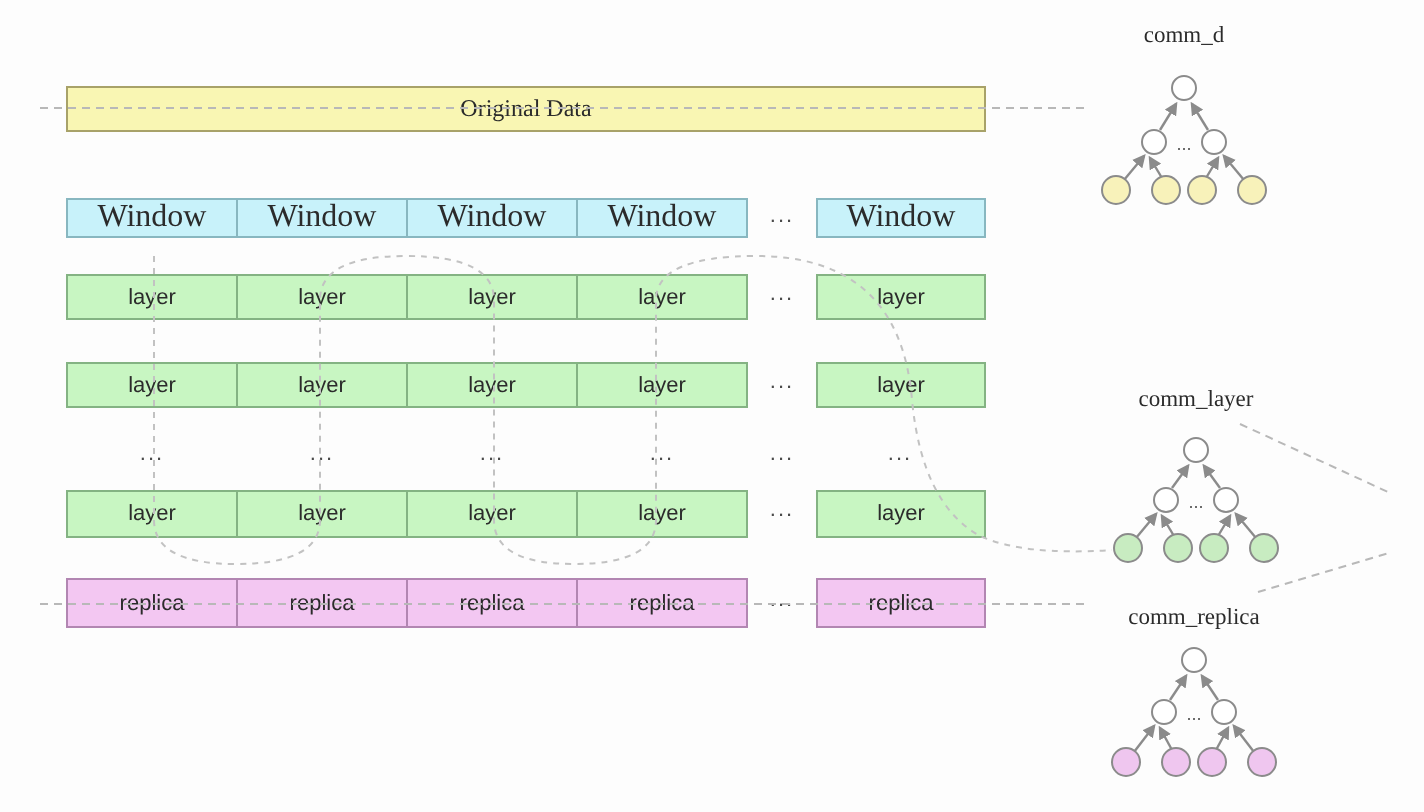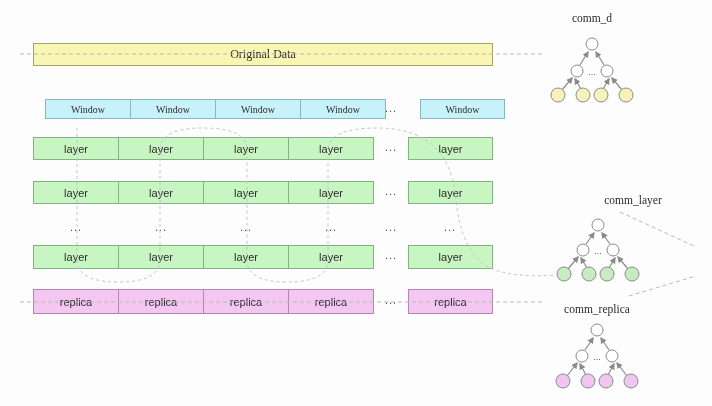--- a/index.html
+++ b/index.html
@@ -11,21 +11,21 @@
     position:absolute;box-sizing:border-box;border:1px solid #999;
     display:flex;align-items:center;justify-content:center;
     font-size:11px;color:var(--text);
   }
   .databar{
     background:var(--data-fill);border-color:var(--data-border);
     font-family:"Liberation Serif",serif;font-size:12px;
   }
   .window-cell{
     background:var(--window-fill);border-color:var(--window-border);
-    font-family:"Liberation Serif",serif;font-size:10px;margin-left:12px;
+    font-family:"Liberation Serif",serif;font-size:16px;
   }
   .layer-cell{
     background:var(--layer-fill);border-color:var(--layer-border);
     font-family:"Liberation Sans",sans-serif;
   }
   .replica-cell{
     background:var(--replica-fill);border-color:var(--replica-border);
     font-family:"Liberation Sans",sans-serif;
   }
   .gap-dots{
@@ -141,21 +141,21 @@
     </div>
   <div class="cell replica-cell" style="left:288px;top:289px;width:86px;height:25px;">
       <span>replica</span>
     </div>
   <div class="cell replica-cell" style="left:408px;top:289px;width:85px;height:25px;">
       <span>replica</span>
     </div>
   <div class="gap-dots" style="left:376px;top:295px;">...</div>
 
   <div class="tree-label" style="left:592px;top:12px;">comm_d</div>
-  <div class="tree-label" style="left:598px;top:194px;margin-left:35px;">comm_layer</div>
+  <div class="tree-label" style="left:598px;top:194px;">comm_layer</div>
   <div class="tree-label" style="left:597px;top:303px;">comm_replica</div>
 
   <svg id="overlay" width="712" height="406">
     <defs>
       <marker id="arr" viewBox="0 0 10 10" refX="8" refY="5" markerWidth="5.5" markerHeight="5.5" orient="auto-start-reverse">
         <path d="M0,0 L10,5 L0,10 z" fill="#8b8b8b"></path>
       </marker>
     </defs>
 
     <path class="dashline" d="M20 54 H543"></path>

